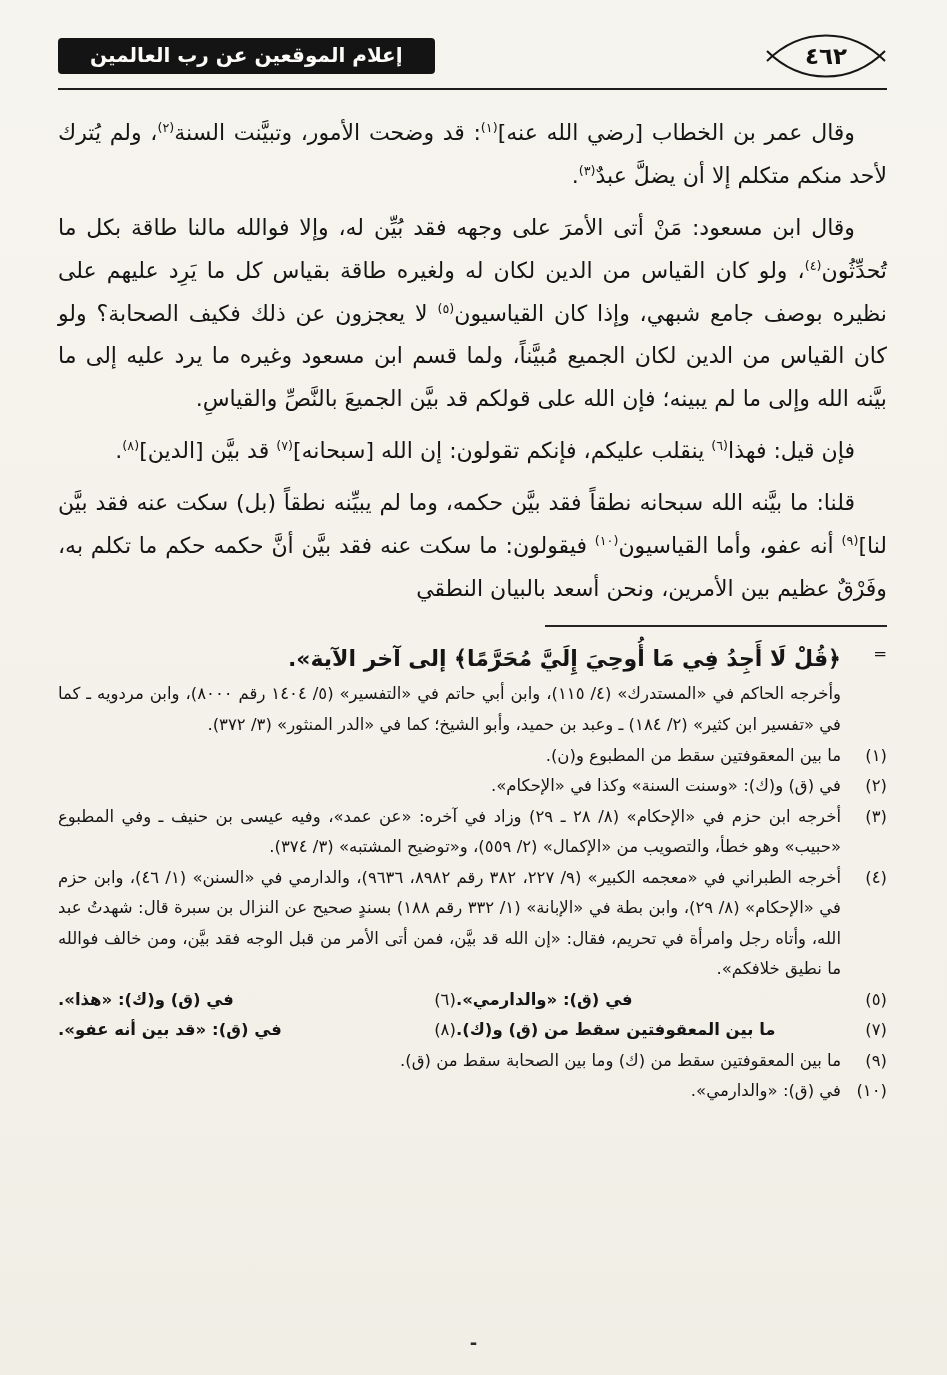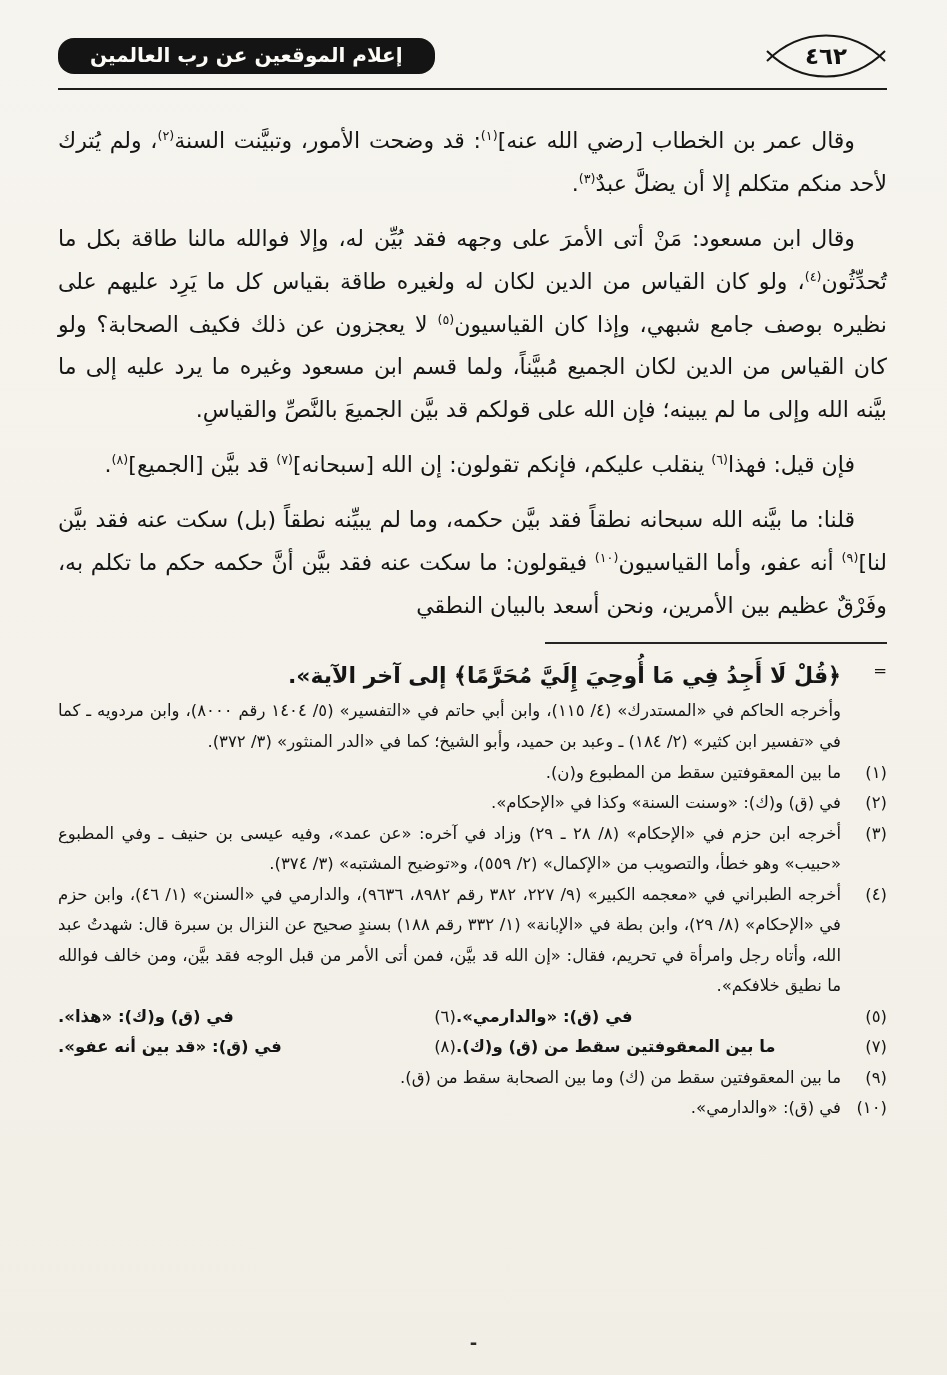--- a/index.html
+++ b/index.html
@@ -23,36 +23,36 @@
     display: flex;
     justify-content: space-between;
     align-items: center;
     border-bottom: 2.5px solid #1c1c1c;
     padding-bottom: 10px;
   }
   .pageno-wrap { position: relative; width: 122px; height: 44px; flex: 0 0 auto; }
   .title-band {
     background: #141414;
     color: #fcfbf7;
-    border-radius: 16px;
+    border-radius: 4px;
     padding: 5px 32px 7px;
     font-size: 20px;
     font-weight: 700;
     letter-spacing: .3px;
     white-space: nowrap;
   }
   
   .body-text {
     padding-top: 18px;
     font-size: 22px;
     line-height: 1.95;
     text-align: justify;
     text-justify: inter-word;
   }
-  .para { margin: 12px 0 9px; text-indent: 32px; }
+  .para { margin: 4px 0 9px; text-indent: 32px; }
   .para sup { font-size: .58em; line-height: 0; vertical-align: super; }
   
   .fn-rule {
     width: 342px;
     border: none;
     border-top: 2px solid #242424;
     margin: 14px 0 0;
   }
   
   .footnotes {
@@ -93,21 +93,21 @@
       </svg>
     </div>
     <div class="title-band">
       <span>إعلام الموقعين عن رب العالمين</span>
     </div>
   </header>
 
   <main class="body-text">
     <p class="para"><span>وقال عمر بن الخطاب [رضي الله عنه]</span><sup>(١)</sup><span>: قد وضحت الأمور، وتبيَّنت السنة</span><sup>(٢)</sup><span>، ولم يُترك لأحد منكم متكلم إلا أن يضلَّ عبدٌ</span><sup>(٣)</sup><span>.</span></p>
     <p class="para"><span>وقال ابن مسعود: مَنْ أتى الأمرَ على وجهه فقد بُيِّن له، وإلا فوالله مالنا طاقة بكل ما تُحدِّثُون</span><sup>(٤)</sup><span>، ولو كان القياس من الدين لكان له ولغيره طاقة بقياس كل ما يَرِد عليهم على نظيره بوصف جامع شبهي، وإذا كان القياسيون</span><sup>(٥)</sup><span> لا يعجزون عن ذلك فكيف الصحابة؟ ولو كان القياس من الدين لكان الجميع مُبيَّناً، ولما قسم ابن مسعود وغيره ما يرد عليه إلى ما بيَّنه الله وإلى ما لم يبينه؛ فإن الله على قولكم قد بيَّن الجميعَ بالنَّصِّ والقياسِ.</span></p>
-    <p class="para"><span>فإن قيل: فهذا</span><sup>(٦)</sup><span> ينقلب عليكم، فإنكم تقولون: إن الله [سبحانه]</span><sup>(٧)</sup><span> قد بيَّن [الجميع]</span><sup>(٨)</sup><span>.</span></p>
+    <p class="para"><span>فإن قيل: فهذا</span><sup>(٦)</sup><span> ينقلب عليكم، فإنكم تقولون: إن الله [سبحانه]</span><sup>(٧)</sup><span> قد بيَّن [الدين]</span><sup>(٨)</sup><span>.</span></p>
     <p class="para"><span>قلنا: ما بيَّنه الله سبحانه نطقاً فقد بيَّن حكمه، وما لم يبيِّنه نطقاً (بل) سكت عنه فقد بيَّن لنا]</span><sup>(٩)</sup><span> أنه عفو، وأما القياسيون</span><sup>(١٠)</sup><span> فيقولون: ما سكت عنه فقد بيَّن أنَّ حكمه حكم ما تكلم به، وفَرْقٌ عظيم بين الأمرين، ونحن أسعد بالبيان النطقي</span></p>
   </main>
 
   <hr class="fn-rule">
 
   <section class="footnotes">
 
     <div class="footnote">
       <span class="fn-marker">=</span>
       <div class="fn-body">

